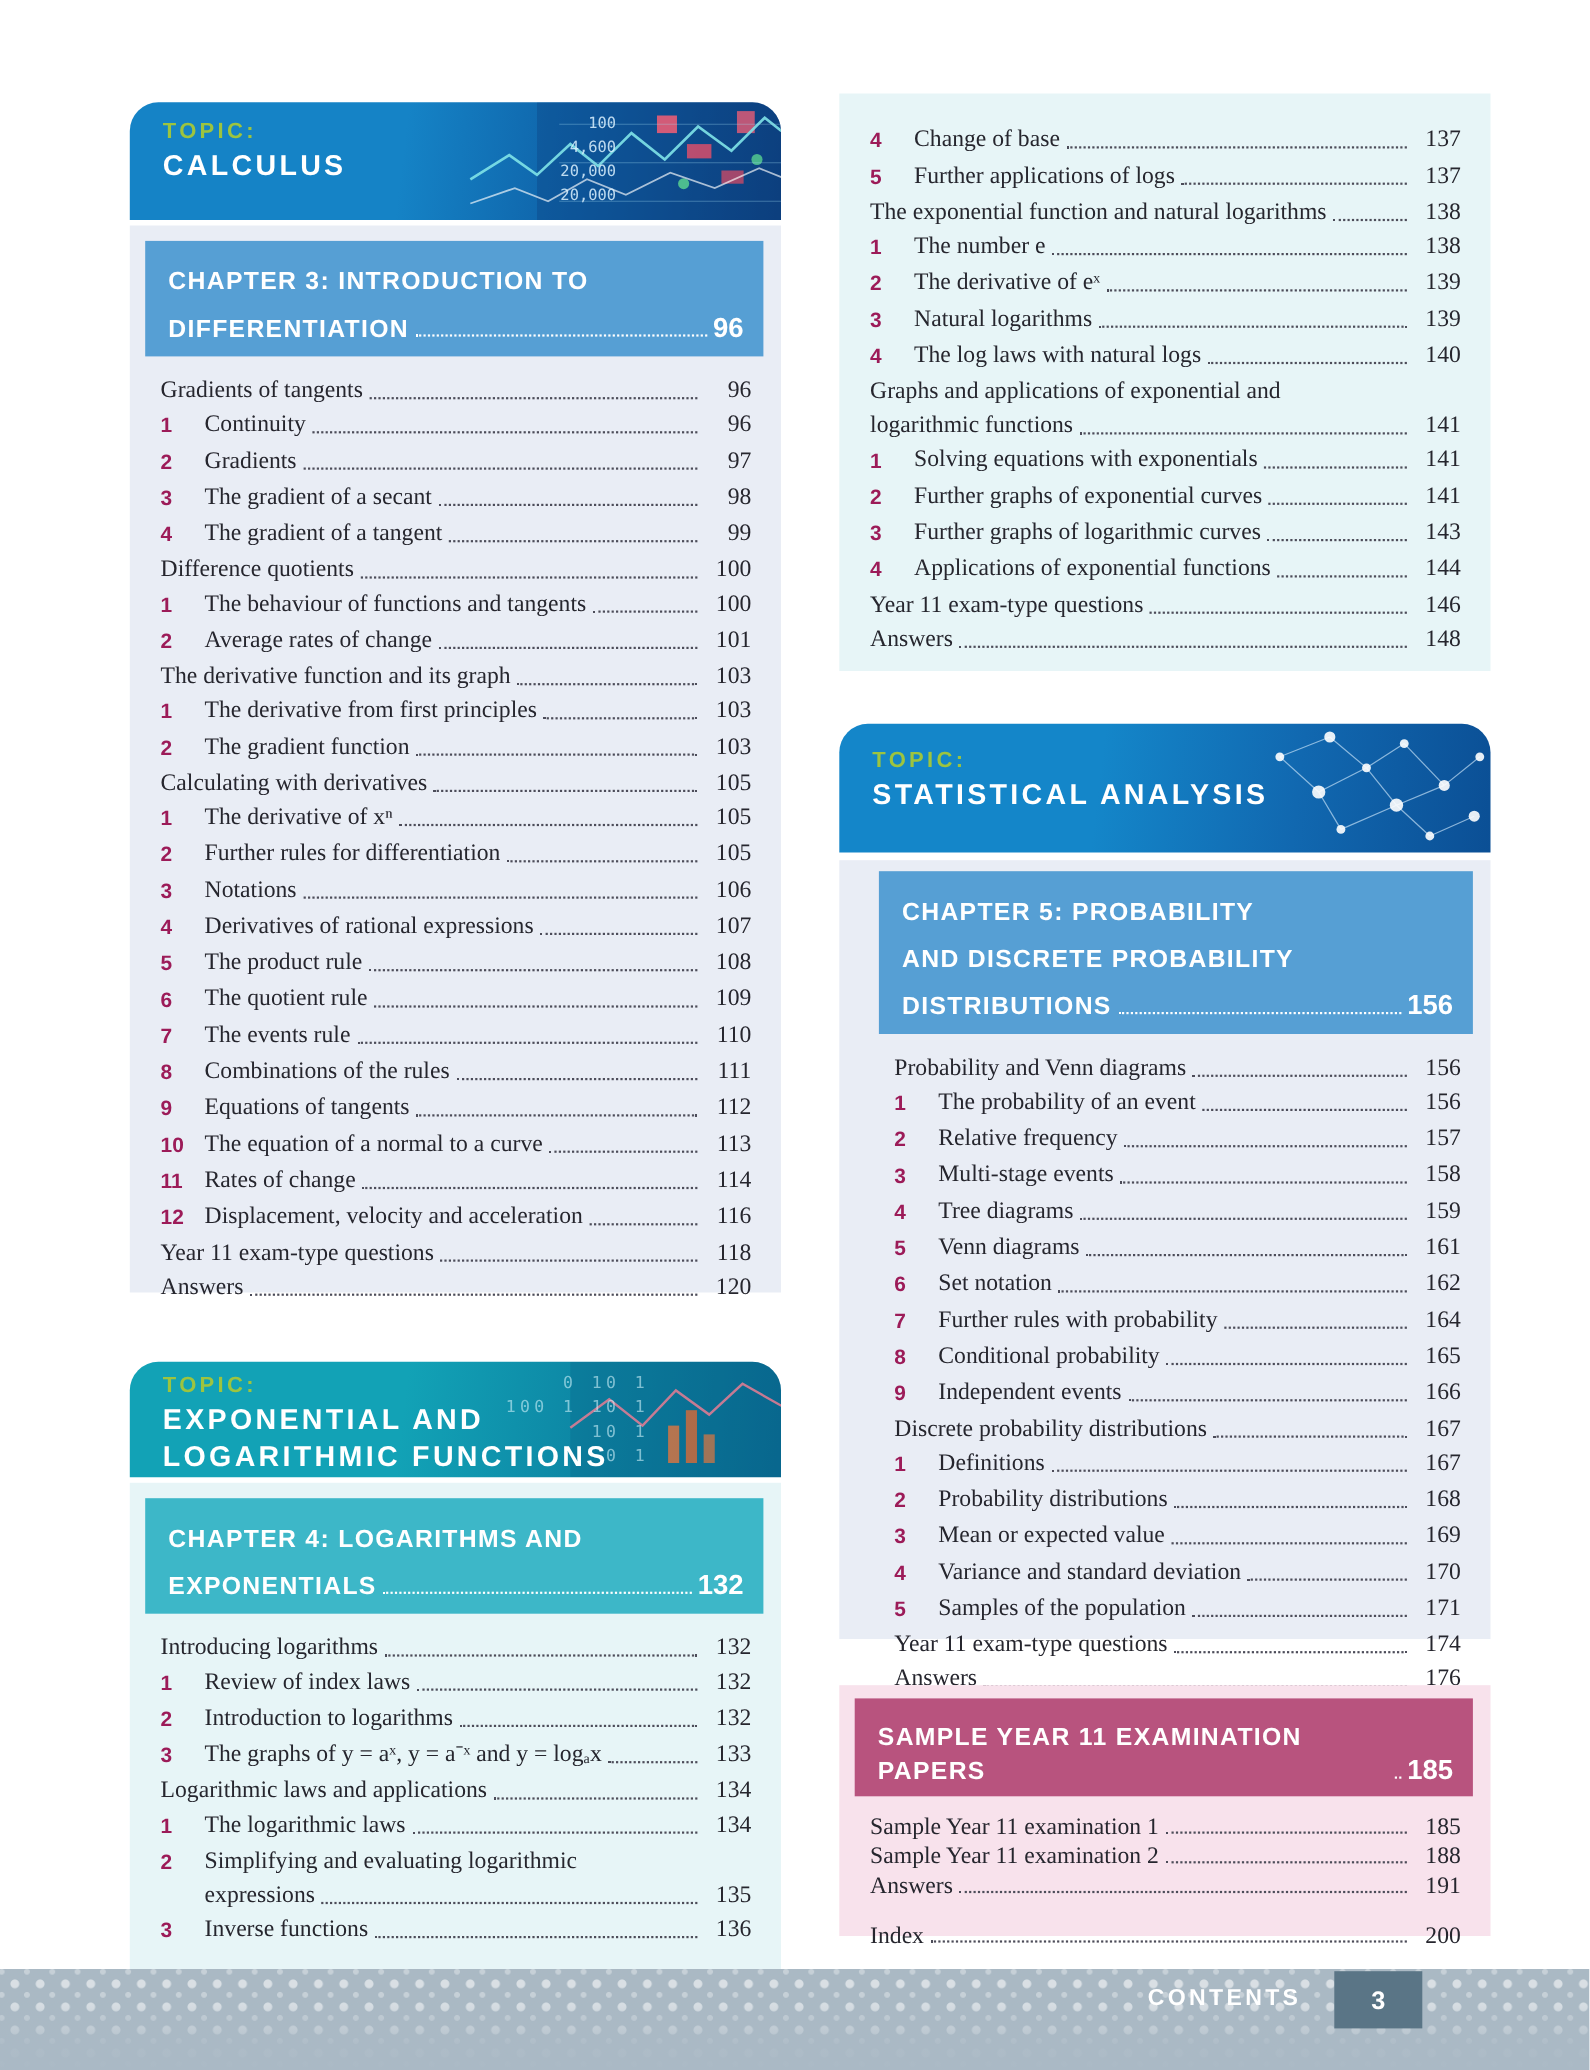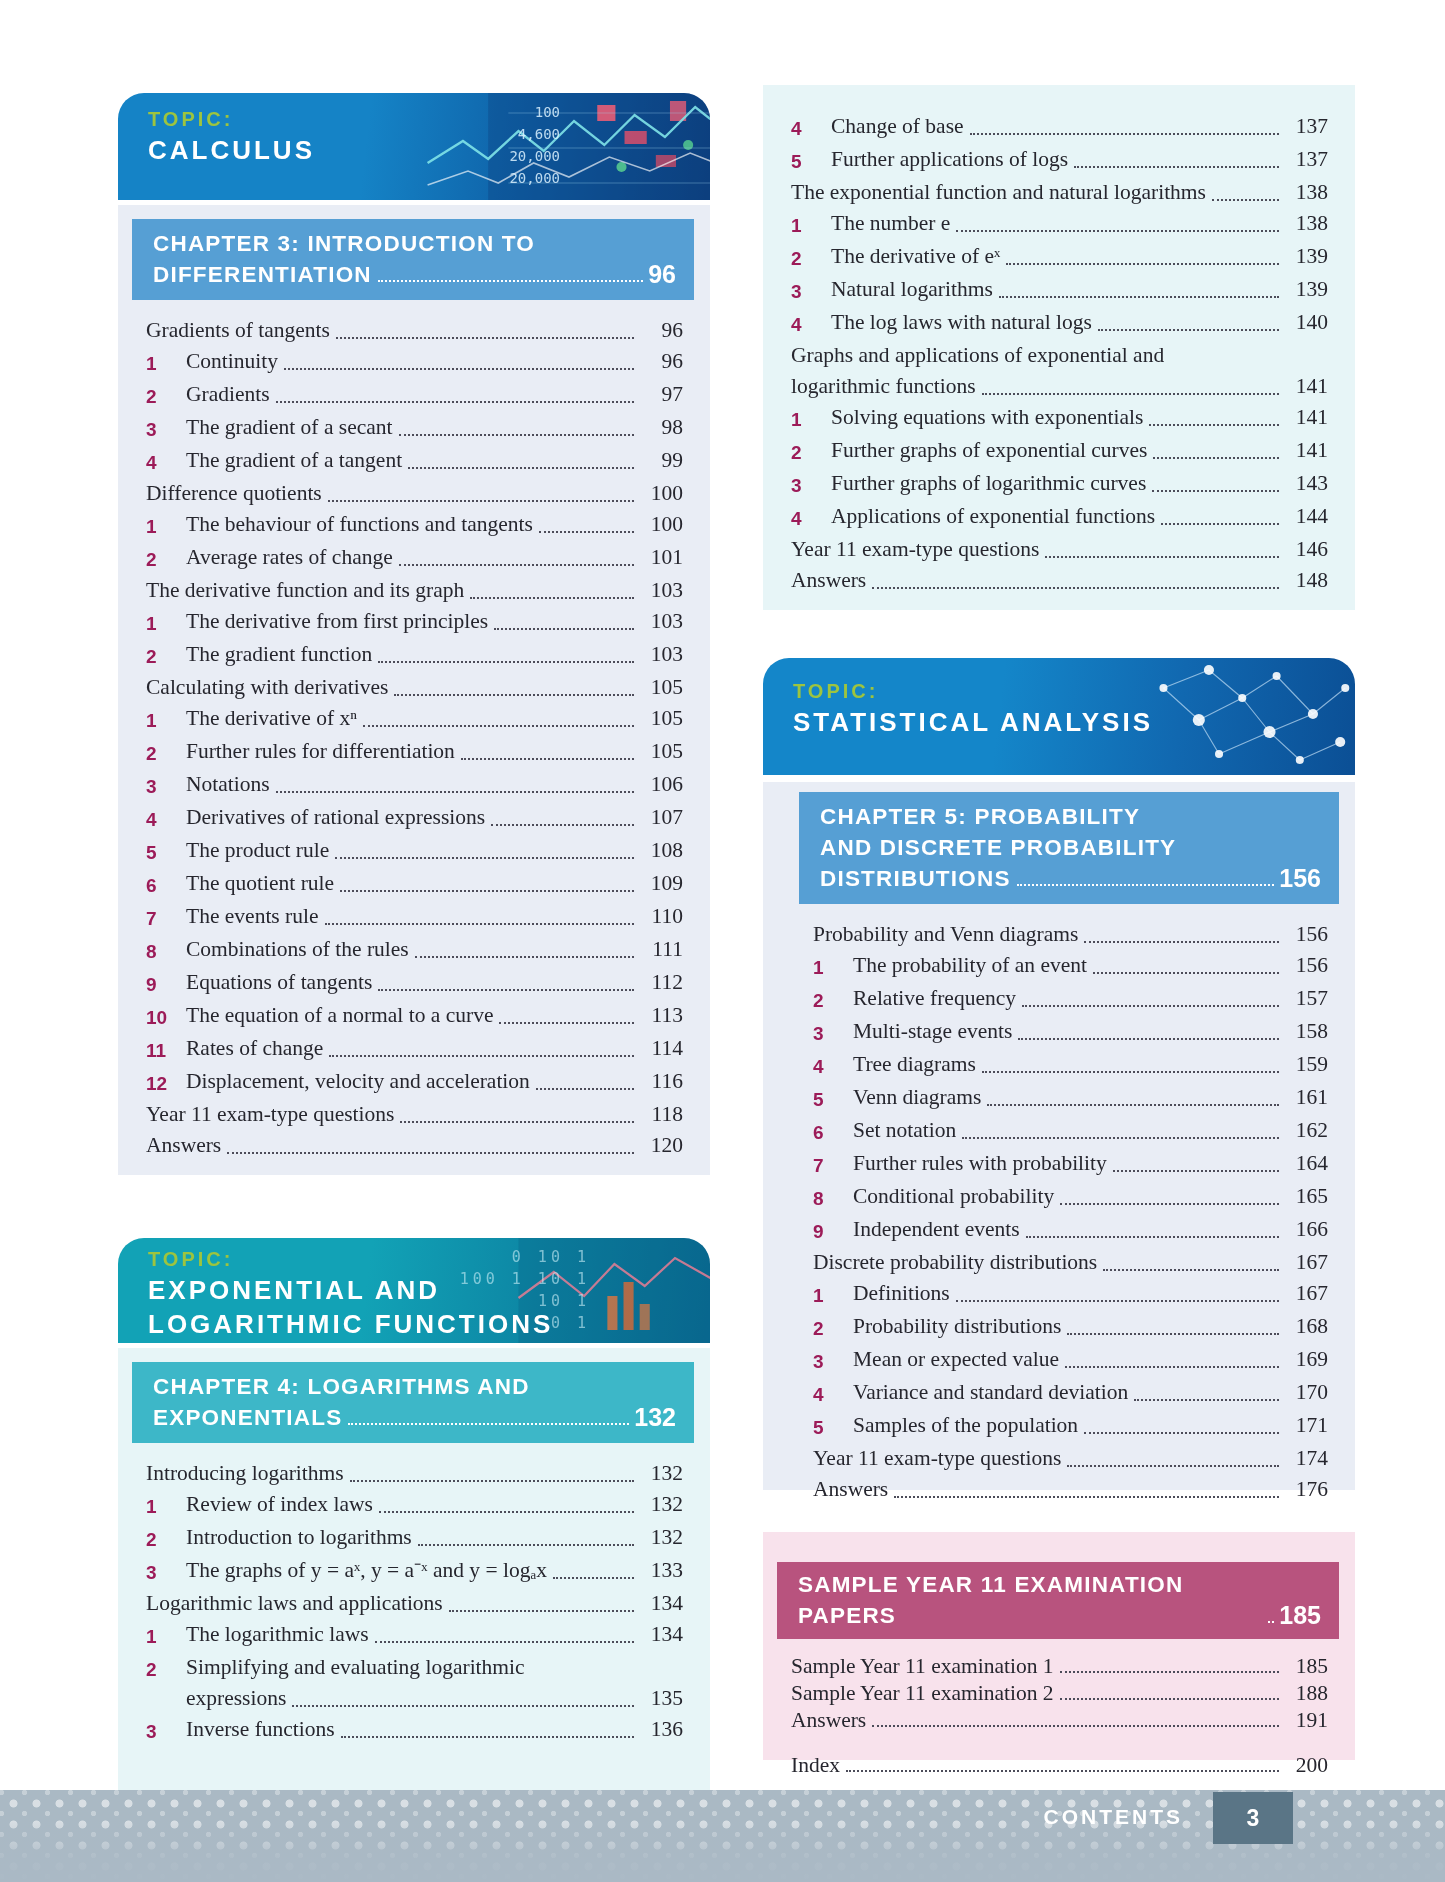--- a/index.html
+++ b/index.html
@@ -41,41 +41,41 @@
   .panel-pink { background:var(--panel-pink); }
 
   .ch-head {
     color:#fff; font-family:"Liberation Sans",sans-serif; font-weight:bold;
     font-size:22.5px; letter-spacing:1.2px; line-height:31px;
     padding:9px 18px 10px 21px; margin-bottom:13px;
   }
   .ch-head-blue { background:var(--chapter-blue); }
   .ch-head-teal { background:var(--chapter-teal); }
   .ch-head-pink { background:var(--pink-header); }
-  .ch-line { display:flex; align-items:flex-end; }
+  .ch-line { display:flex; align-items:flex-end;margin-top:12px; }
   .ch-line .leader { border-bottom-color:#ffffff; margin-bottom:8px; }
   .ch-pg { font-size:25px; letter-spacing:0; }
 
   .toc-list { padding:2px 11px 0 14px; }
   .toc-row { display:flex; line-height:31px; font-size:21.5px; }
   .toc-num {
     flex:0 0 40px; width:40px; font-family:"Liberation Sans",sans-serif;
     font-weight:bold; font-size:19px; color:var(--magenta); padding-top:2px;
   }
   .toc-body { flex:1 1 auto; min-width:0; }
   .toc-line { display:flex; align-items:flex-end; }
   .toc-label { white-space:nowrap; }
   .leader {
     flex:1 1 auto; min-width:6px; border-bottom:2.6px dotted #4c4c59;
     margin:0 5px 7px 6px;
   }
   .toc-page { min-width:44px; text-align:right; white-space:nowrap; }
 
   
-  .exams-panel { padding-top:30px; }
+  .exams-panel { padding-top:12px; }
   .exams-head { font-size:22.5px; padding:7px 18px 8px 21px; margin-bottom:12px; }
   .exams-list .toc-row { line-height:27px; }
   .index-list { margin-top:16px; }
   .index-list .toc-row { line-height:27px; }
 
   
   .footer-band {
     position:absolute; left:0; right:0; top:1790px; height:107px;
     background-color:var(--footer-gray);
     background-image:

